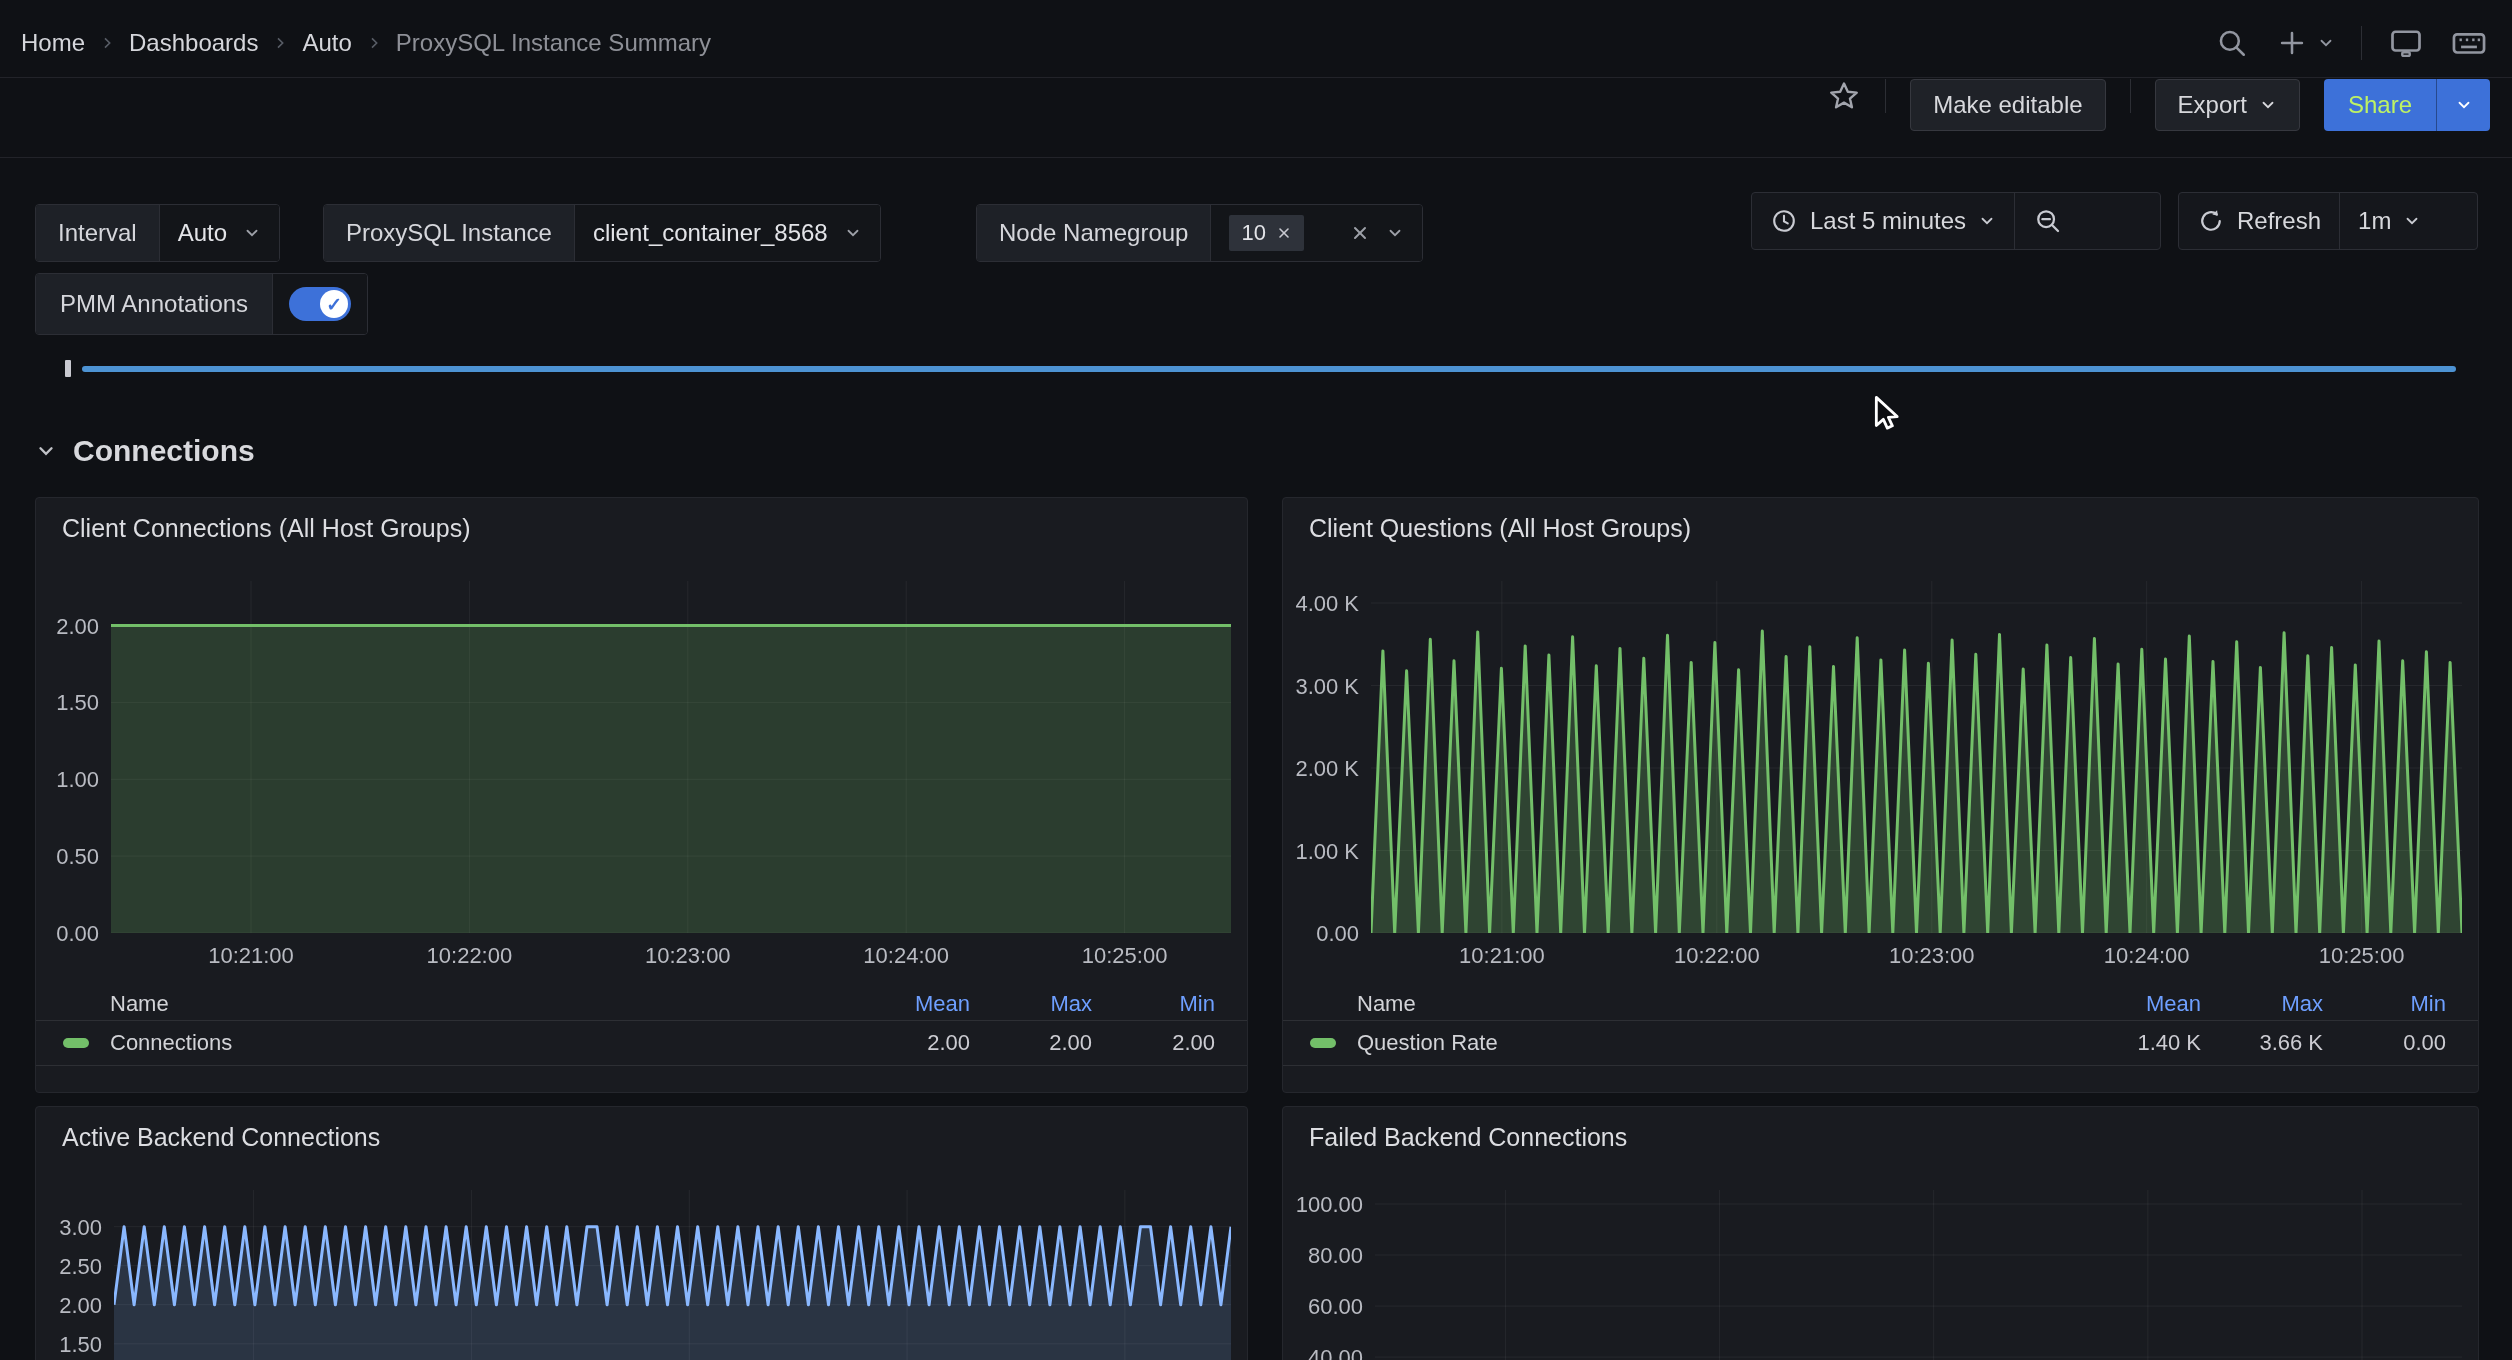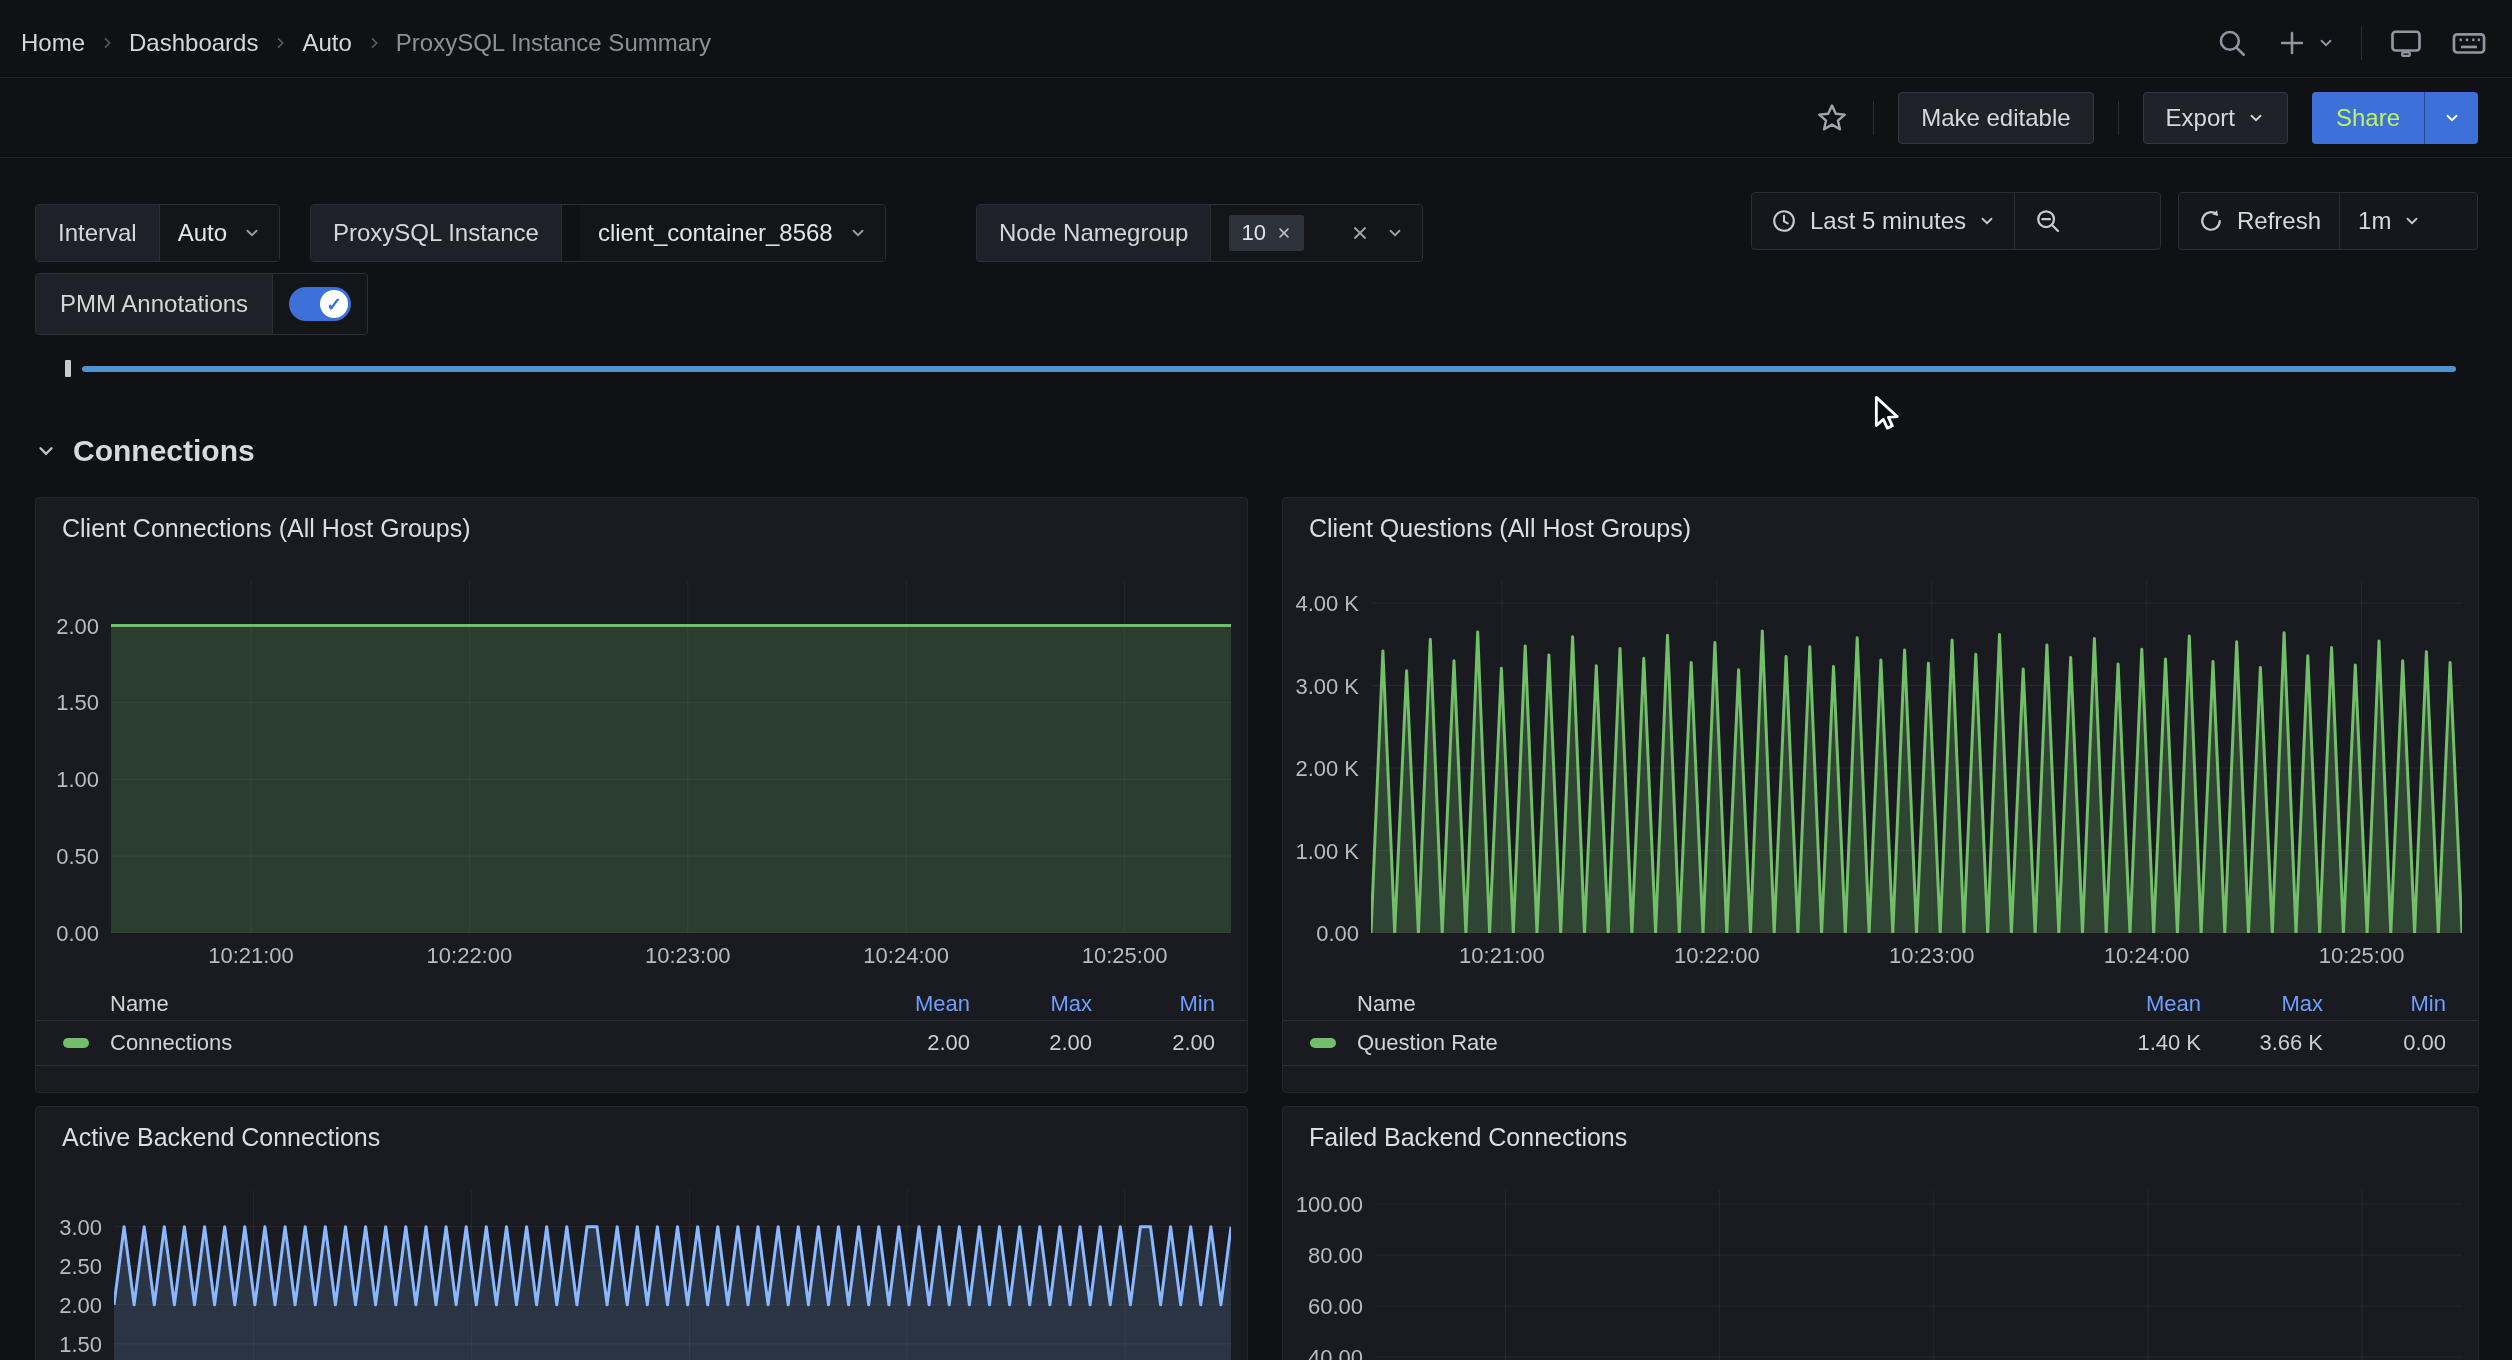--- a/index.html
+++ b/index.html
@@ -23,22 +23,22 @@
   .crumb { color:#d5d6db; cursor:pointer; }
   .crumb.current { color:#8e9097; }
   .crumb-sep { color:#585d66; }
   .nav-icons { display:flex; align-items:center; gap:26px; }
   .vdivider { width:1px; height:34px; background:#2c2e34; }
 
   
   .subnav {
     position:absolute; left:0; top:79px; width:2512px; height:79px;
     border-bottom:1px solid #222329;
-    display:flex; align-items:center; justify-content:flex-end; gap:24px;
-    padding-right:34px; background:#0f1115;
+    display:flex; justify-content:flex-end; gap:24px;
+    padding-right:22px; background:#0f1115;
   }
   .btn {
     height:52px; display:flex; align-items:center; gap:12px;
     background:#1f2228; border:1px solid #36383f; border-radius:4px;
     padding:0 22px; font-size:24px; color:#d7d8dc; cursor:pointer;
   }
   .btn-primary { background:#3d71d9; border:none; color:#bef264; border-radius:4px 0 0 4px; padding:0 24px; font-weight:500;}
   .btn-primary-caret { background:#3d71d9; border:none; border-left:1px solid rgba(0,0,0,0.35); border-radius:0 4px 4px 0; height:52px; width:54px; display:flex; align-items:center; justify-content:center; cursor:pointer;}
   .share-wrap { display:flex; }
 
@@ -171,21 +171,21 @@
 <div class="ctrl" style="left:35px;">
   <span class="lbl">Interval</span>
   <span class="val">
     <span>Auto</span>
     <svg width="18" height="18" viewBox="0 0 24 24">
         <polyline points="6 9 12 15 18 9" fill="none" stroke="#9da0a8" stroke-width="2.4" stroke-linecap="round"></polyline>
       </svg>
   </span>
 </div>
 
-<div class="ctrl" style="left:310px;gap:18px;">
+<div class="ctrl" style="left:323px;">
   <span class="lbl">ProxySQL Instance</span>
   <span class="val">
     <span>client_container_8568</span>
     <svg width="18" height="18" viewBox="0 0 24 24">
         <polyline points="6 9 12 15 18 9" fill="none" stroke="#9da0a8" stroke-width="2.4" stroke-linecap="round"></polyline>
       </svg>
   </span>
 </div>
 
 <div class="ctrl" style="left:976px;">

